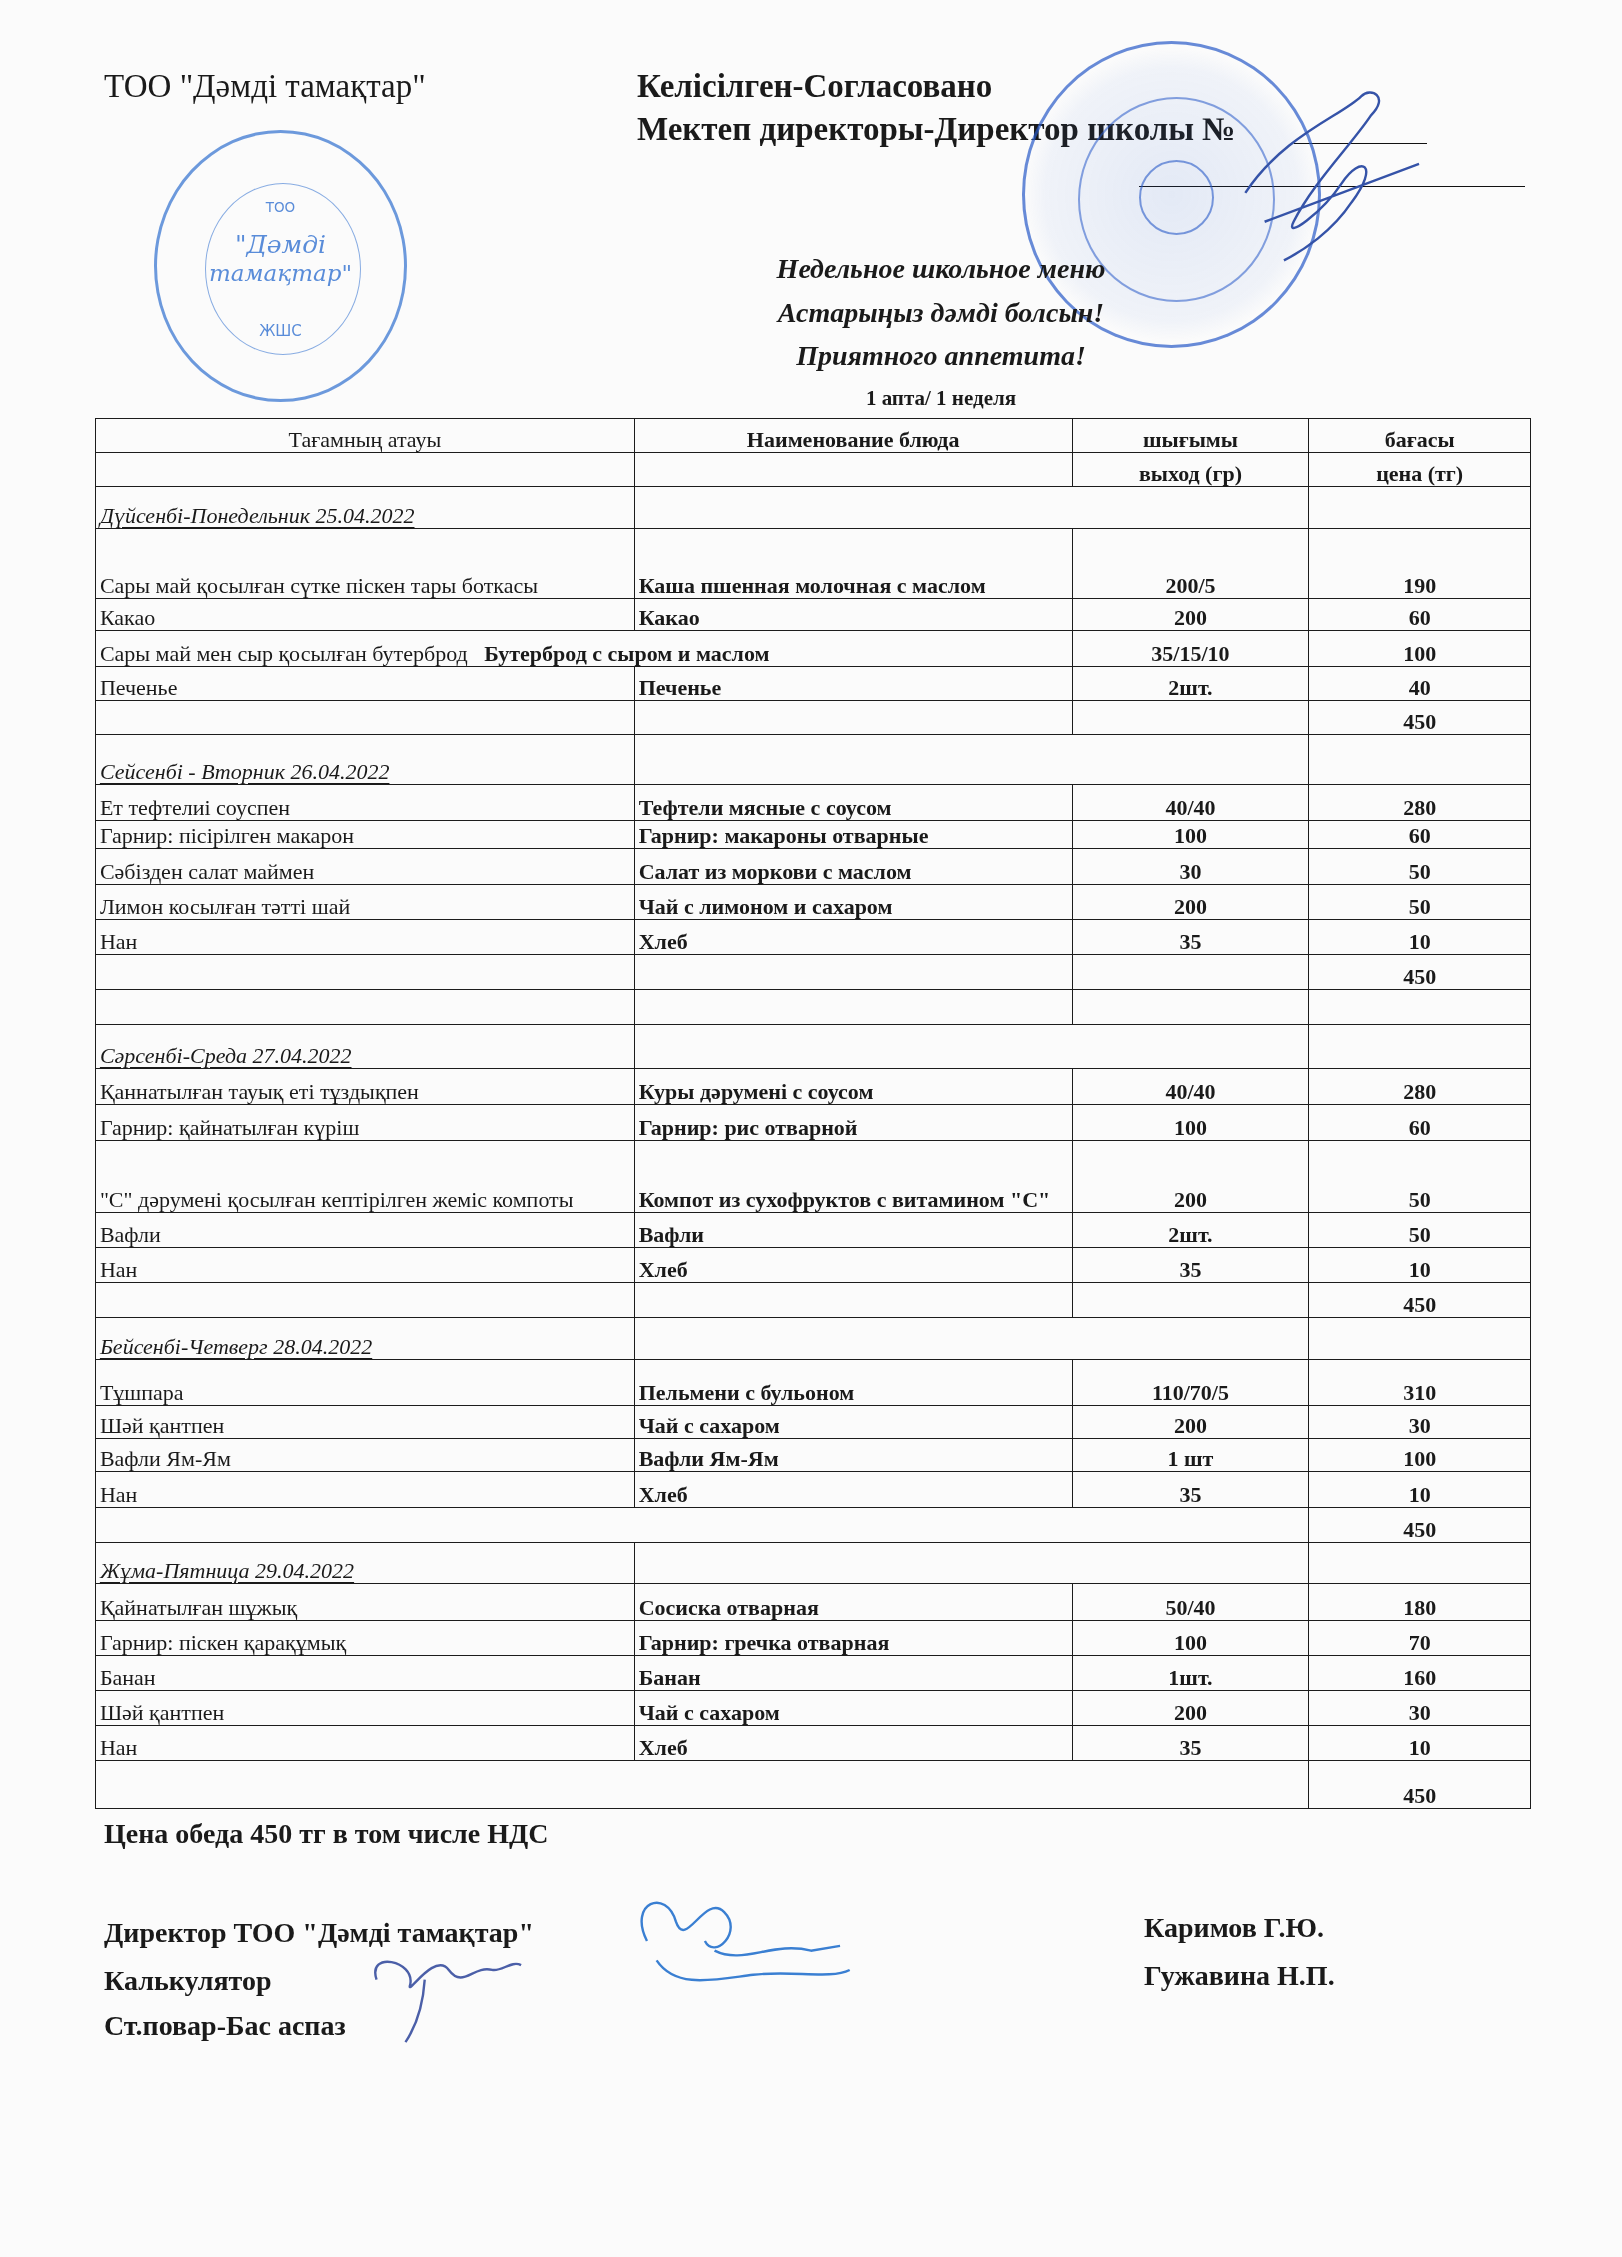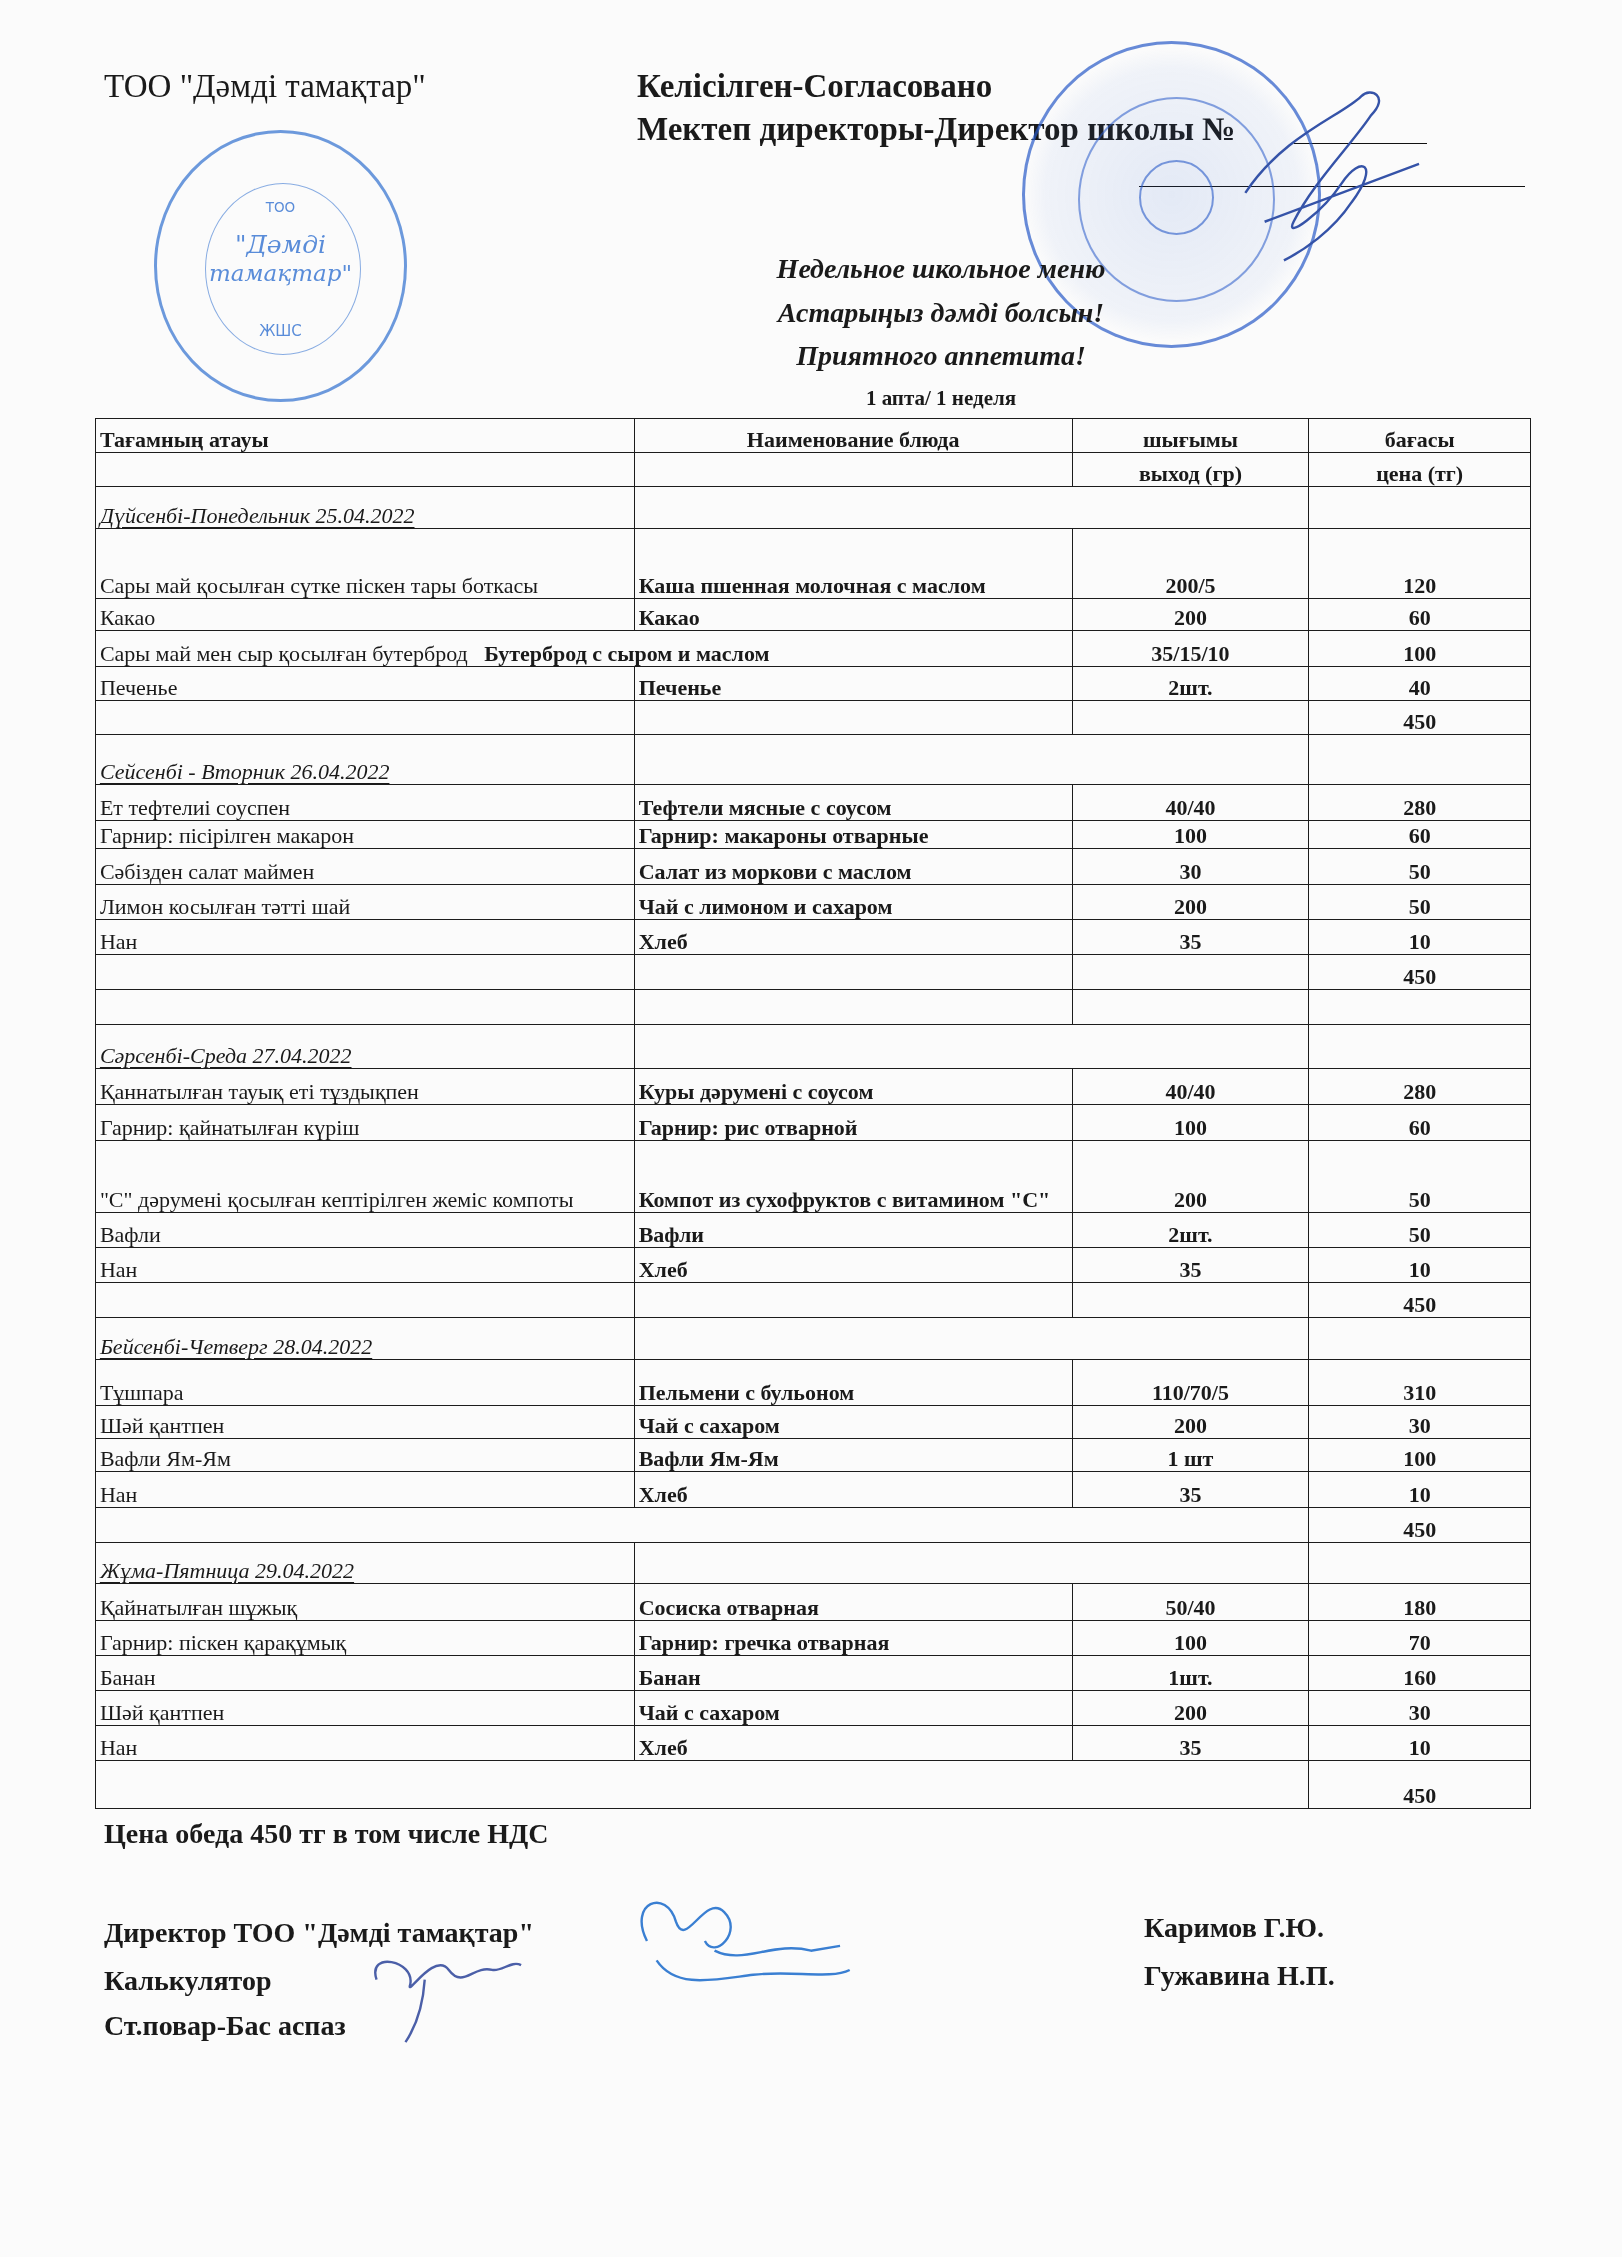--- a/index.html
+++ b/index.html
@@ -25,21 +25,21 @@
   .stamp-right .inner { position:absolute; left:53px; top:53px; width:193px; height:201px; border-radius:50%; border:2.9px solid rgba(40,90,200,0.55); }
   .stamp-right .emblem { position:absolute; left:114px; top:116px; width:71px; height:71px; border-radius:50%; border:2.9px solid rgba(40,90,200,0.6); }
 
   table.menu { position:absolute; left:95px; top:418px; width:1436px; border-collapse:collapse; table-layout:fixed; }
   table.menu td { border:1.9px solid #1c1c1c; padding:0 3.9px; font-size:22px; vertical-align:bottom; line-height:1.15; }
   td.c1 { width:530px; }
   td.c2 { width:429px; font-weight:bold; }
   td.c3 { width:228px; text-align:center; font-weight:bold; }
   td.c4 { text-align:center; font-weight:bold; }
   td.hc { text-align:center; font-weight:bold; vertical-align:middle; }
-  td.hc1 { vertical-align:middle; font-weight:bold; }
+  td.hc1 { text-align:center; vertical-align:middle; font-weight:normal; }
   td.day { font-style:italic; font-size:30px; }
   td.day span { text-decoration:underline; text-underline-offset:3.9px; }
 
   .foot1 { left:104px; top:1818px; font-size:28px; font-weight:bold; }
   .sig-row { font-size:28px; font-weight:bold; }
   .s1 { left:104px; top:1917px; }
   .s2 { left:104px; top:1965px; }
   .s3 { left:104px; top:2010px; }
   .n1 { left:1144px; top:1912px; }
   .n2 { left:1124px; top:1960px;margin-left:20px; }
@@ -92,21 +92,21 @@
 
   <tr style="height:42px">
     <td class="c1 day"><span>Дүйсенбі-Понедельник 25.04.2022</span></td>
     <td colspan="2"></td>
         <td></td>
   </tr>
   <tr style="height:70px">
     <td class="c1">Сары май қосылған сүтке піскен тары боткасы</td>
     <td class="c2">Каша пшенная молочная с маслом</td>
     <td class="c3">200/5</td>
-    <td class="c4">120</td>
+    <td class="c4">190</td>
   </tr>
   <tr style="height:32px">
     <td class="c1">Какао</td>
     <td class="c2">Какао</td>
     <td class="c3">200</td>
     <td class="c4">60</td>
   </tr>
   <tr style="height:36px">
     <td colspan="2" style="white-space:nowrap;"><span>Сары май мен сыр қосылған бутерброд</span>&nbsp;&nbsp;&nbsp;<b>Бутерброд с сыром и маслом</b></td>
     <td class="c3">35/15/10</td>

